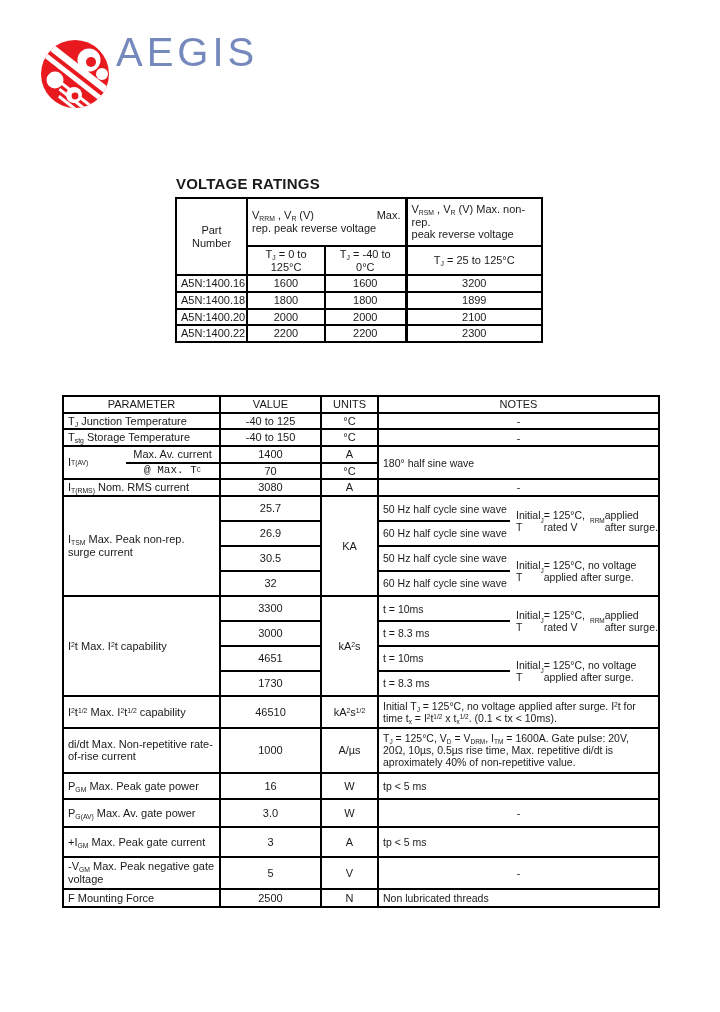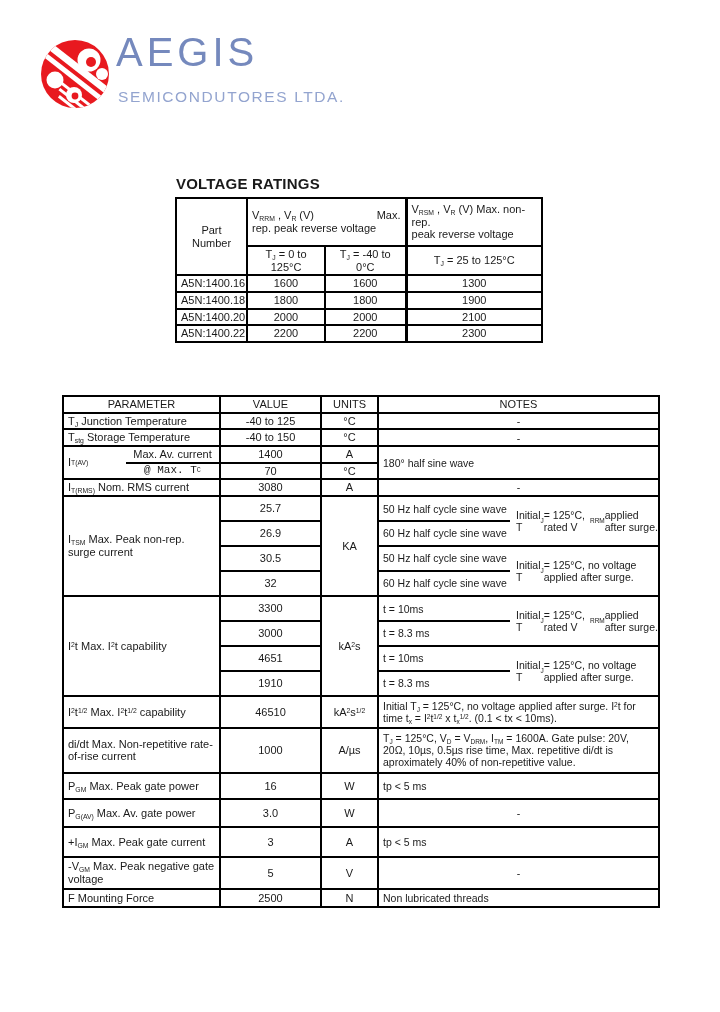--- a/index.html
+++ b/index.html
@@ -66,21 +66,20 @@
         <circle cx="53" cy="24" r="5" fill="#e8191f"></circle>
         <circle cx="64" cy="36" r="6" fill="#fff"></circle>
         <circle cx="17" cy="42" r="8.5" fill="#fff"></circle>
         <circle cx="36" cy="57" r="8" fill="#fff"></circle>
         <circle cx="37" cy="58" r="3.4" fill="#e8191f"></circle>
       </g>
     </svg>
   </div>
 
   <div class="abs brand-name" style="color:#7589bd;">AEGIS</div>
-  <div class="abs brand-sub" style="color:#93a4cf;">SEMICONDUTORES LTDA.</div>
 
 
   <div class="abs sec-head" style="left:176px;top:175px;">VOLTAGE RATINGS</div>
 
   <table class="vt abs" style="left:175px;top:197px;">
     <colgroup>
         <col style="width:71px">
         <col style="width:78px">
         <col style="width:81px">
         <col style="width:136px">
@@ -102,27 +101,27 @@
     </tr>
     <tr style="height:17px;">
       <td class="c">T<sub>J</sub> = 0 to 125°C</td>
       <td class="c">T<sub>J</sub> = -40 to 0°C</td>
       <td class="c thick-l">T<sub>J</sub> = 25 to 125°C</td>
     </tr>
     <tr style="height:14px;">
       <td class="left">A5N:1400.16</td>
       <td class="c">1600</td>
       <td class="c">1600</td>
-      <td class="c thick-l">1300</td>
+      <td class="c thick-l">3200</td>
     </tr>
     <tr style="height:14px;">
       <td class="left">A5N:1400.18</td>
       <td class="c">1800</td>
       <td class="c">1800</td>
-      <td class="c thick-l">1900</td>
+      <td class="c thick-l">1899</td>
     </tr>
     <tr style="height:14px;">
       <td class="left">A5N:1400.20</td>
       <td class="c">2000</td>
       <td class="c">2000</td>
       <td class="c thick-l">2100</td>
     </tr>
     <tr style="height:14px;">
       <td class="left">A5N:1400.22</td>
       <td class="c">2200</td>
@@ -227,21 +226,21 @@
         </div>
       </td>
     </tr>
     <tr style="height:25px;">
           <td class="c">3000</td>
         </tr>
     <tr style="height:25px;">
           <td class="c">4651</td>
         </tr>
     <tr style="height:25px;">
-          <td class="c">1910</td>
+          <td class="c">1730</td>
         </tr>
 
     <tr style="height:32px;">
       <td>I<sup>2</sup>t<sup>1/2</sup> Max. I<sup>2</sup>t<sup>1/2</sup> capability</td>
       <td class="c">46510</td>
       <td class="c">kA<sup>2</sup>s<sup>1/2</sup></td>
       <td class="notes left">Initial T<sub>J</sub> = 125°C, no voltage applied after surge.  I<sup>2</sup>t for time t<sub>x</sub> = I<sup>2</sup>t<sup>1/2</sup> x t<sub>x</sub><sup>1/2</sup>. (0.1 &lt; tx &lt; 10ms).</td>
     </tr>
 
     <tr style="height:45px;">

